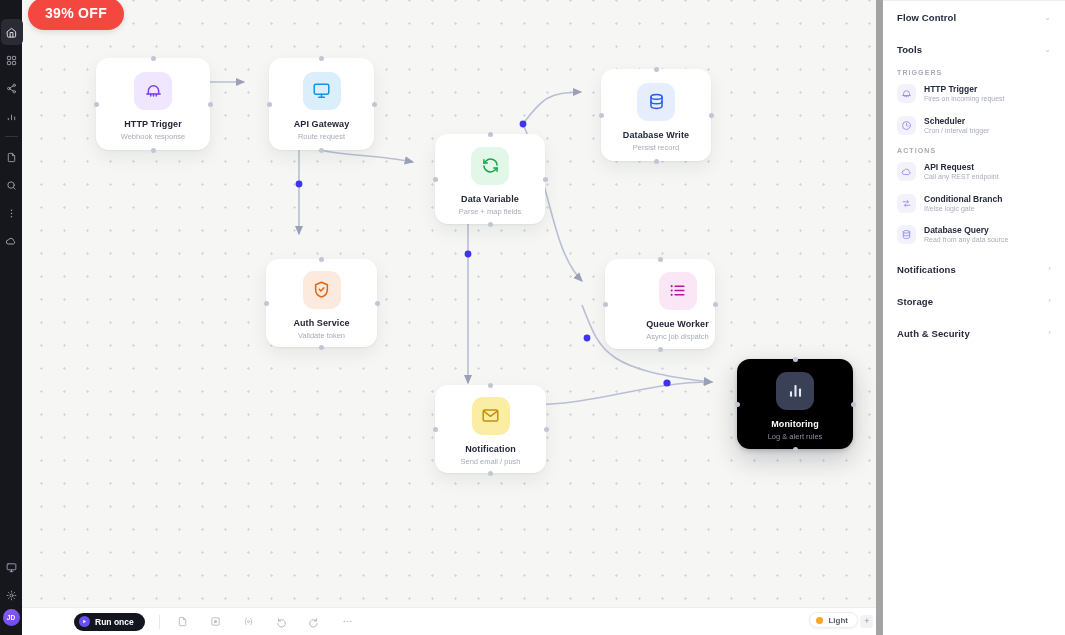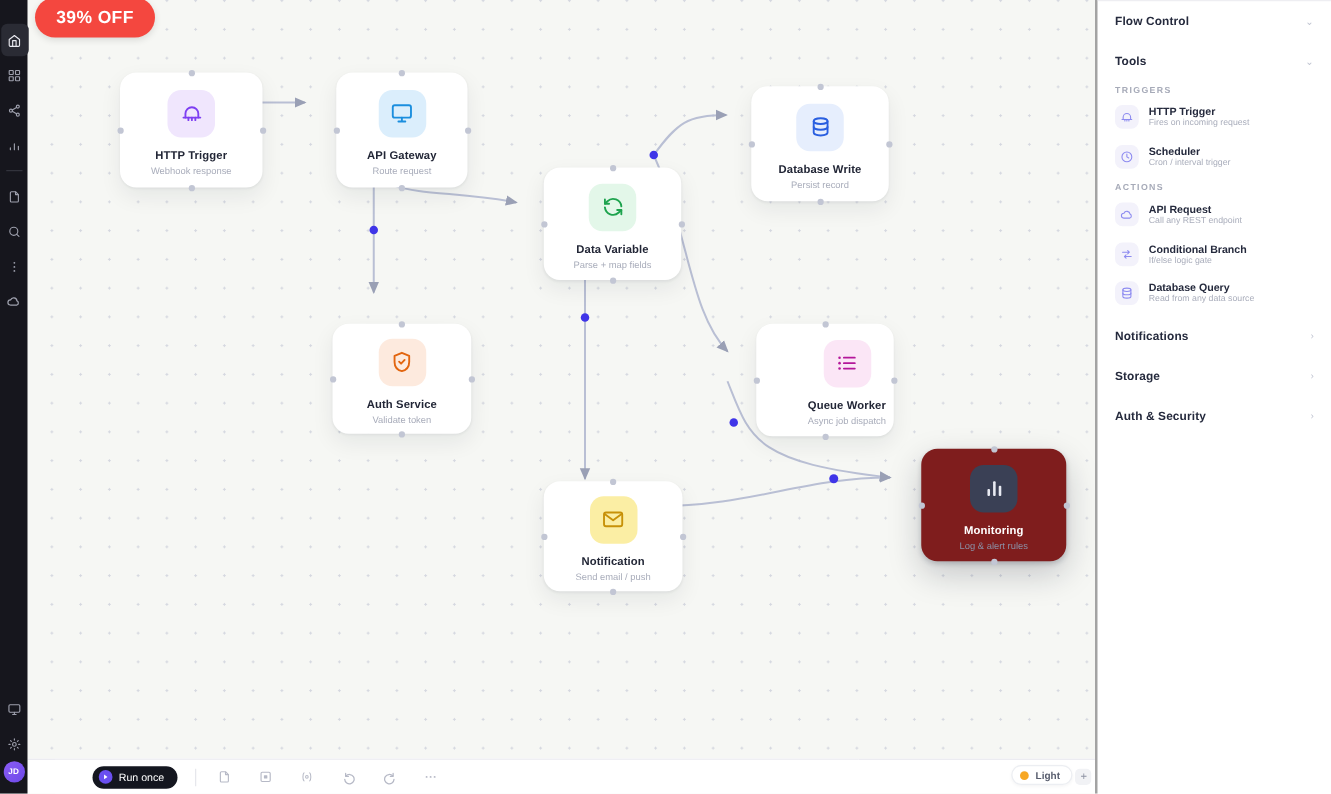--- a/index.html
+++ b/index.html
@@ -80,21 +80,21 @@
     margin-bottom: 9px;
   }
   .node-title {
     font-size: 9px; font-weight: bold; color: #222636;
     letter-spacing: .1px; line-height: 11px;
   }
   .node-sub {
     font-size: 7.5px; color: #a8acba; margin-top: 2px; line-height: 9px;
   }
   .node.selected {
-    background: #7f1d1d;
+    background: #000000;
     box-shadow: 0 2px 4px rgba(16,24,40,.18), 0 10px 26px rgba(16,24,40,.22);
   }
   .node.selected .node-title { color: #ffffff; }
   .node.selected .node-sub { color: #8b90a6; }
 
   .port {
     position: absolute; width: 5px; height: 5px; border-radius: 50%;
     background: #c2c6d4; z-index: 3;
   }
   .port.t { left: 50%; margin-left: -2.5px; top: -2.5px; }
@@ -121,21 +121,21 @@
     display: flex; align-items: center;
     padding-left: 30px;
     z-index: 20;
     border-top: 1px solid #efeff3;
   }
   .run-btn {
     display: flex; align-items: center; gap: 5px;
     background: #14161f; color: #fff;
     border-radius: 13px;
     height: 18px; padding: 0 11px 0 5px;
-    font-size: 8.5px; font-weight: normal; text-align: right;
+    font-size: 8.5px; font-weight: bold; text-align: right;
   }
   .run-dot {
     width: 11px; height: 11px; border-radius: 50%;
     background: #6a4ff0;
     display:flex; align-items:center; justify-content:center;
   }
   .tb-divider { width: 1px; height: 14px; background: #e6e7ec; margin: 0 12px 0 14px; }
   .tb-btn {
     width: 21px; height: 21px;
     display: flex; align-items: center; justify-content: center;
@@ -164,21 +164,21 @@
     font-size: 8px; color: #585d6e; font-weight: 600;
     z-index: 30;
     box-shadow: 0 1px 3px rgba(16,24,40,.05);
   }
   .sun { width: 7px; height: 7px; border-radius: 50%; background: #f7a724; }
 
   
   .panel {
     width: 189px; flex: 0 0 189px; height: 635px;
     background: #ffffff;
-    border-left: 2px solid #a3a3a3;
+    border-left: 7px solid #a3a3a3;
     padding: 0 12px;
     overflow: hidden;
     position: relative;
   }
   .panel-sep { height: 1px; background: #eeeef2; margin: 0 -12px; }
   .group {
     display: flex; align-items: center; justify-content: space-between;
     padding: 11px 2px 10px 2px;
   }
   .group-label { font-size: 9.5px; font-weight: bold; color: #252a3d; letter-spacing: .1px;}

